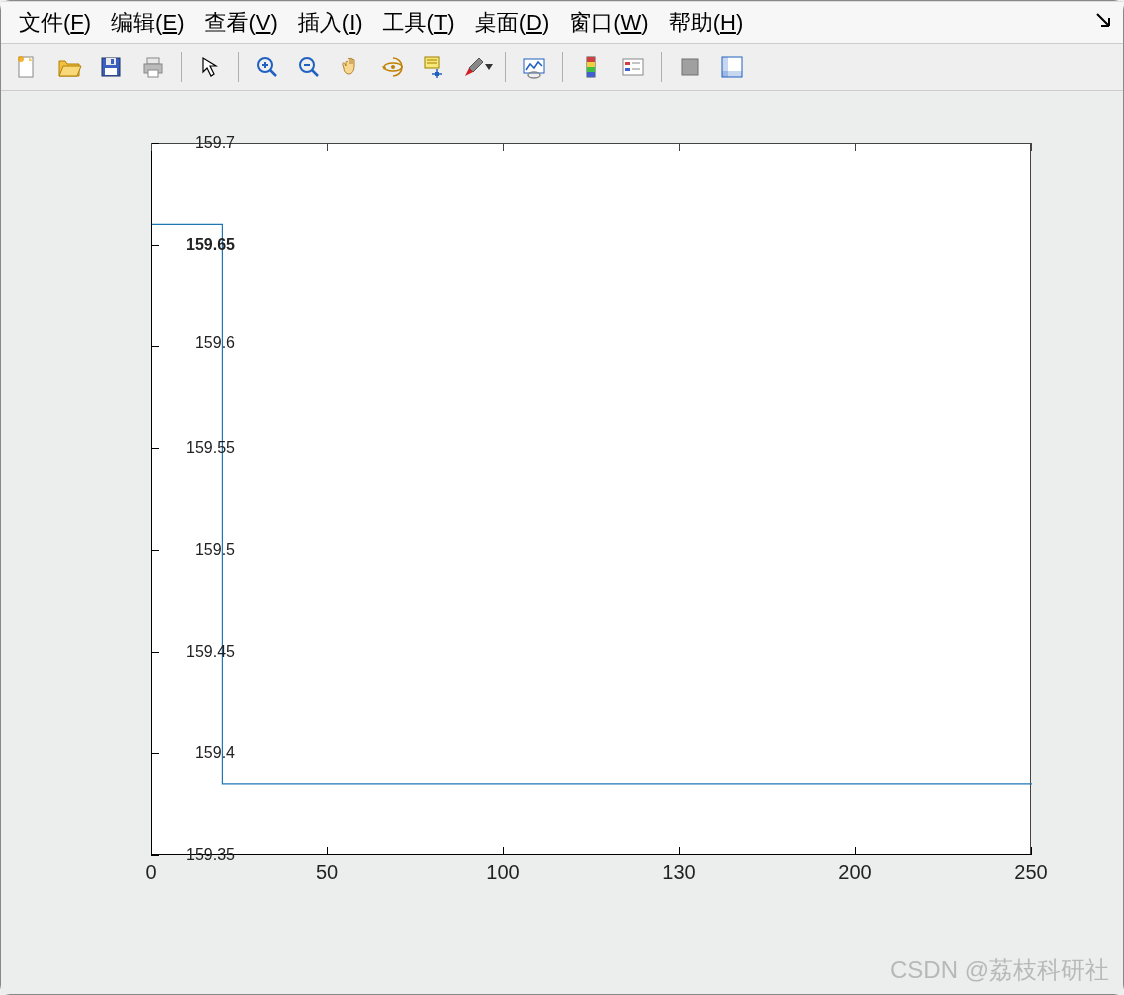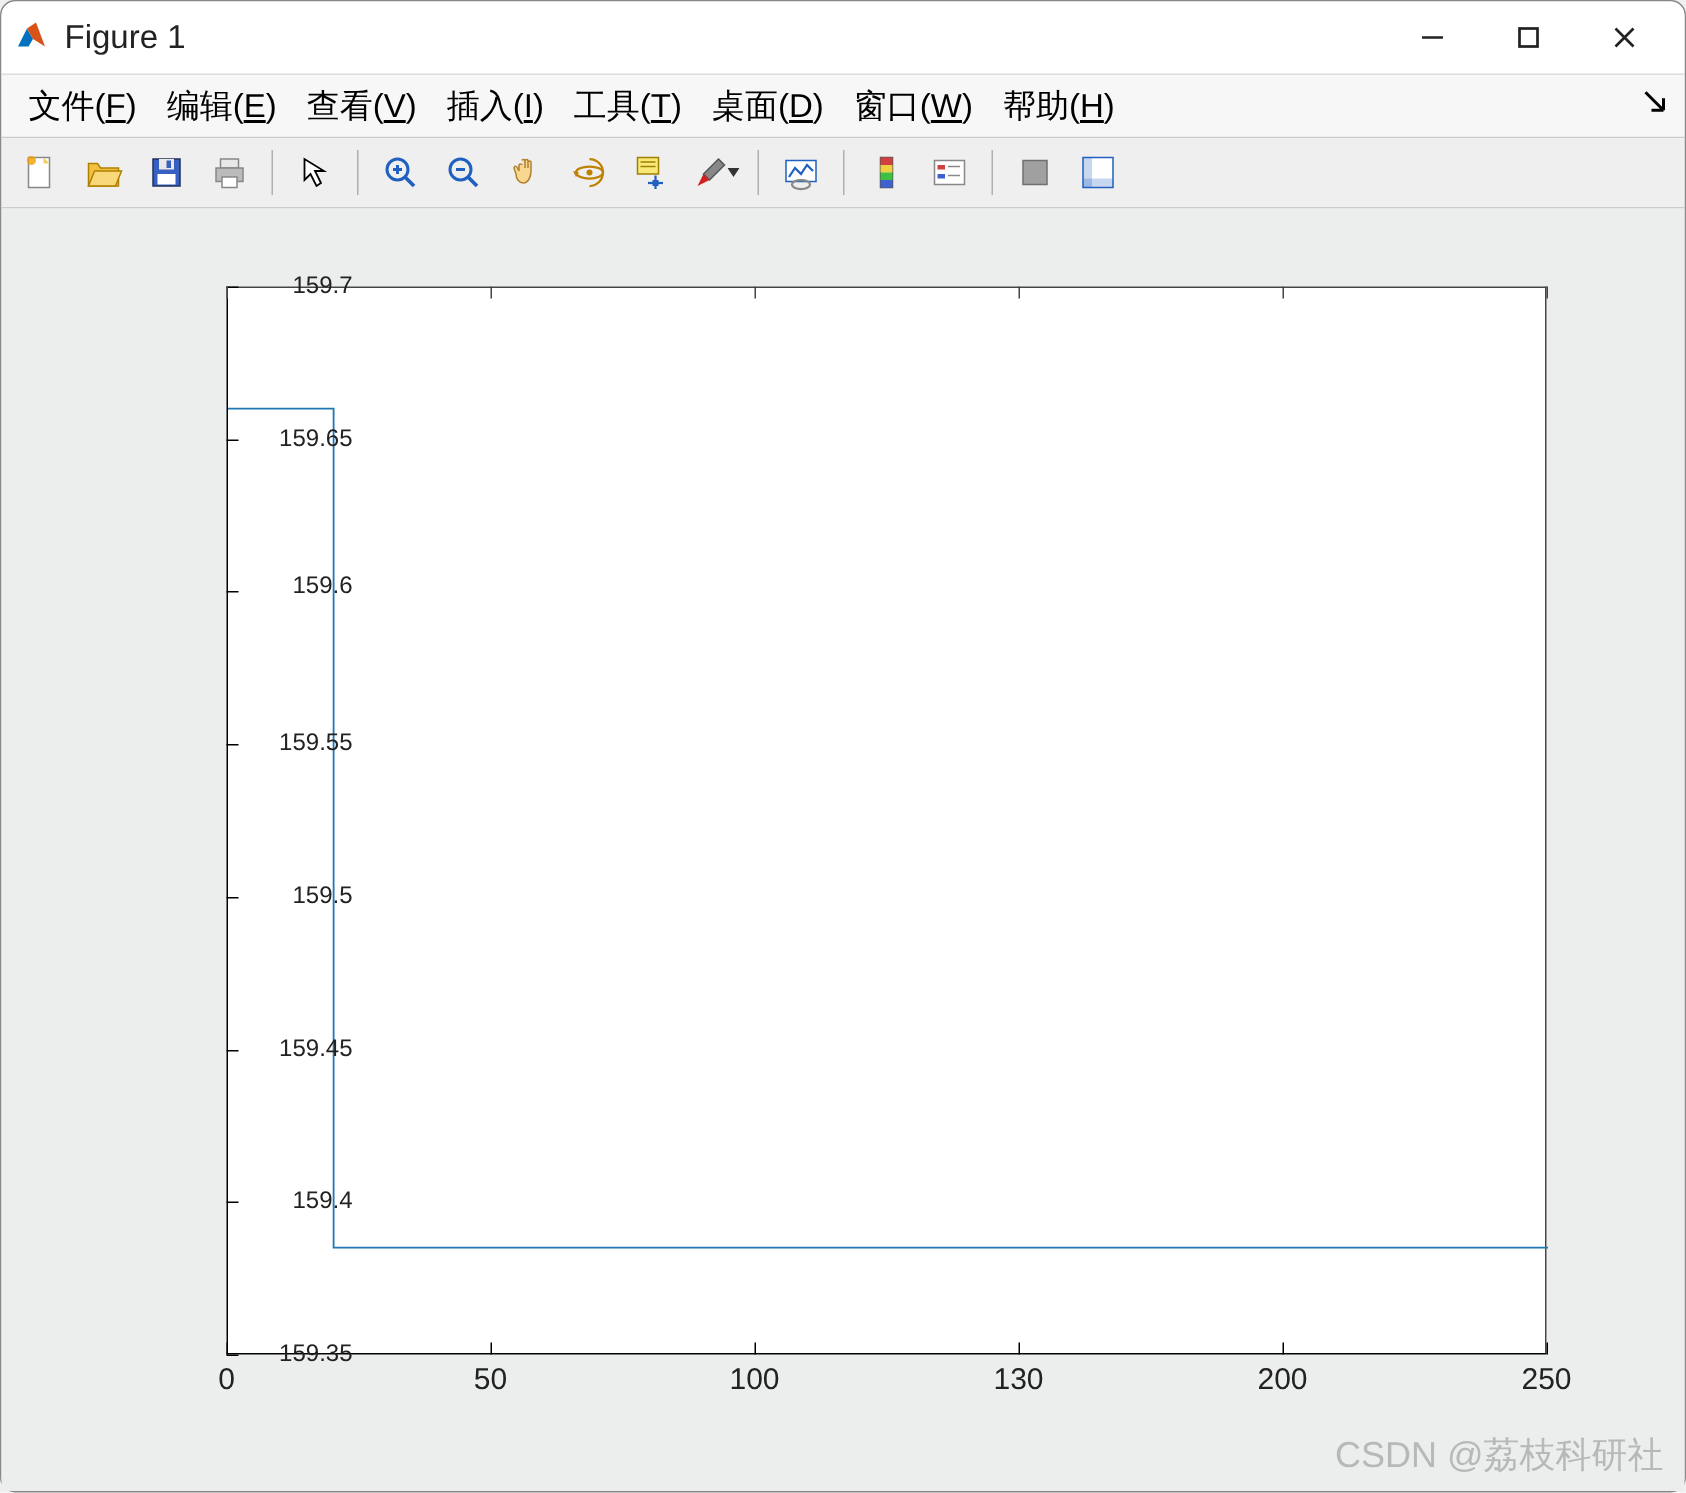--- a/index.html
+++ b/index.html
@@ -143,46 +143,20 @@
   font-size: 24px;
   color: rgba(120,120,120,0.45);
   user-select: none;
 }
 </style>
 </head>
 <body>
 
 <div class="window">
 
-  <div class="titlebar">
-    <span class="app-icon">
-      <svg viewBox="0 0 24 24">
-          <polygon points="3,18 9,6 13,13 10,18" fill="#0072bd"></polygon>
-          <polygon points="9,6 15,2 21,18 13,13" fill="#d95319"></polygon>
-        </svg>
-    </span>
-    <span class="title">Figure 1</span>
-    <span class="spacer"></span>
-    <div class="win-btn">
-      <svg viewBox="0 0 20 20">
-          <line x1="3" y1="10" x2="17" y2="10" stroke="#222" stroke-width="1.8"></line>
-        </svg>
-    </div>
-    <div class="win-btn">
-      <svg viewBox="0 0 20 20">
-          <rect x="4" y="4" width="12" height="12" fill="none" stroke="#222" stroke-width="1.8"></rect>
-        </svg>
-    </div>
-    <div class="win-btn">
-      <svg viewBox="0 0 20 20">
-          <line x1="4" y1="4" x2="16" y2="16" stroke="#222" stroke-width="1.8"></line>
-          <line x1="16" y1="4" x2="4" y2="16" stroke="#222" stroke-width="1.8"></line>
-        </svg>
-    </div>
-  </div>
 
   <div class="menubar">
     <span class="menu-item"><span>文件</span>(<span class="mn">F</span>)</span>
     <span class="menu-item"><span>编辑</span>(<span class="mn">E</span>)</span>
     <span class="menu-item"><span>查看</span>(<span class="mn">V</span>)</span>
     <span class="menu-item"><span>插入</span>(<span class="mn">I</span>)</span>
     <span class="menu-item"><span>工具</span>(<span class="mn">T</span>)</span>
     <span class="menu-item"><span>桌面</span>(<span class="mn">D</span>)</span>
     <span class="menu-item"><span>窗口</span>(<span class="mn">W</span>)</span>
     <span class="menu-item"><span>帮助</span>(<span class="mn">H</span>)</span>
@@ -333,21 +307,21 @@
       <div class="ytick" style="top: 662.286px;">159.4</div>
       <div class="ytick-mark" style="top: 662.286px;"></div>
       <div class="ytick" style="top: 560.571px;">159.45</div>
       <div class="ytick-mark" style="top: 560.571px;"></div>
       <div class="ytick" style="top: 458.857px;">159.5</div>
       <div class="ytick-mark" style="top: 458.857px;"></div>
       <div class="ytick" style="top: 357.143px;">159.55</div>
       <div class="ytick-mark" style="top: 357.143px;"></div>
       <div class="ytick" style="top: 252px;">159.6</div>
       <div class="ytick-mark" style="top: 255.429px;"></div>
-      <div class="ytick" style="top: 153.714px;">159.65</div>
+      <div class="ytick" style="top: 153.714px; font-weight: bold;">159.65</div>
       <div class="ytick-mark" style="top: 153.714px;"></div>
       <div class="ytick" style="top: 52px;">159.7</div>
       <div class="ytick-mark" style="top: 52px;"></div>
       <div class="xtick" style="left: 150px;">0</div>
       <div class="xtick-mark" style="left: 150px;"></div>
       <div class="xtick-mark-top" style="left: 150px;"></div>
       <div class="xtick" style="left: 326px;">50</div>
       <div class="xtick-mark" style="left: 326px;"></div>
       <div class="xtick-mark-top" style="left: 326px;"></div>
       <div class="xtick" style="left: 502px;">100</div>

